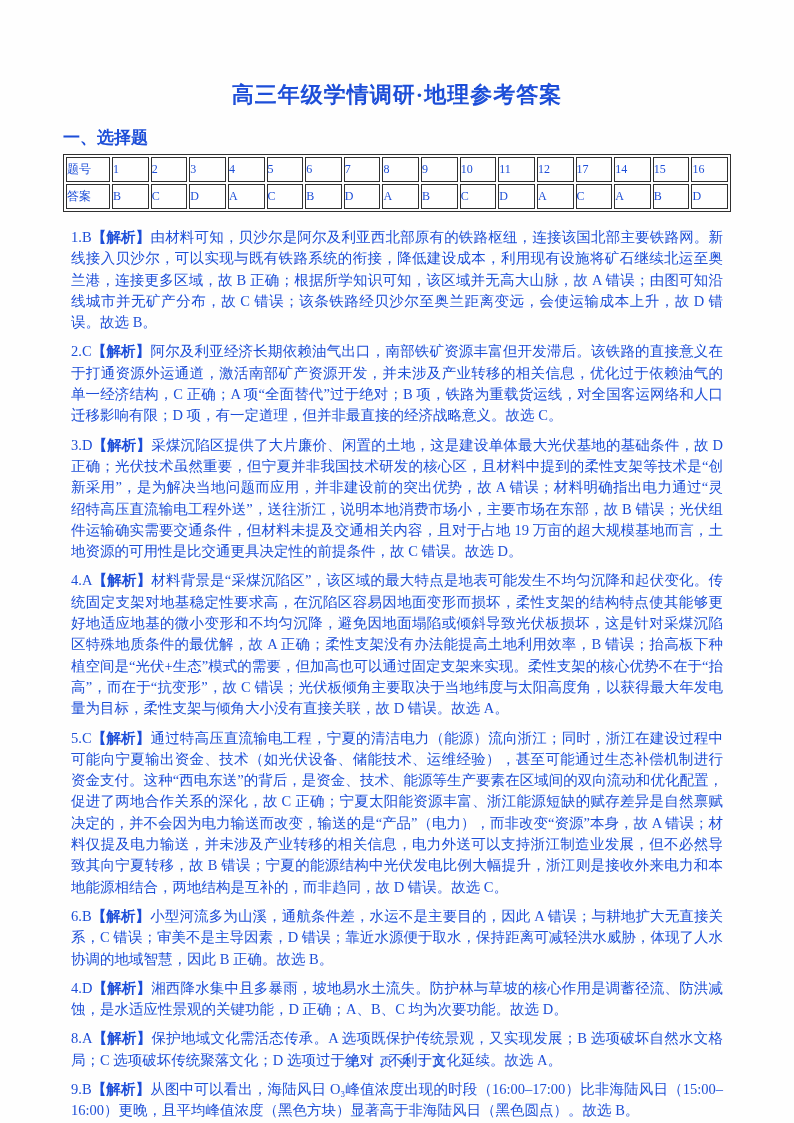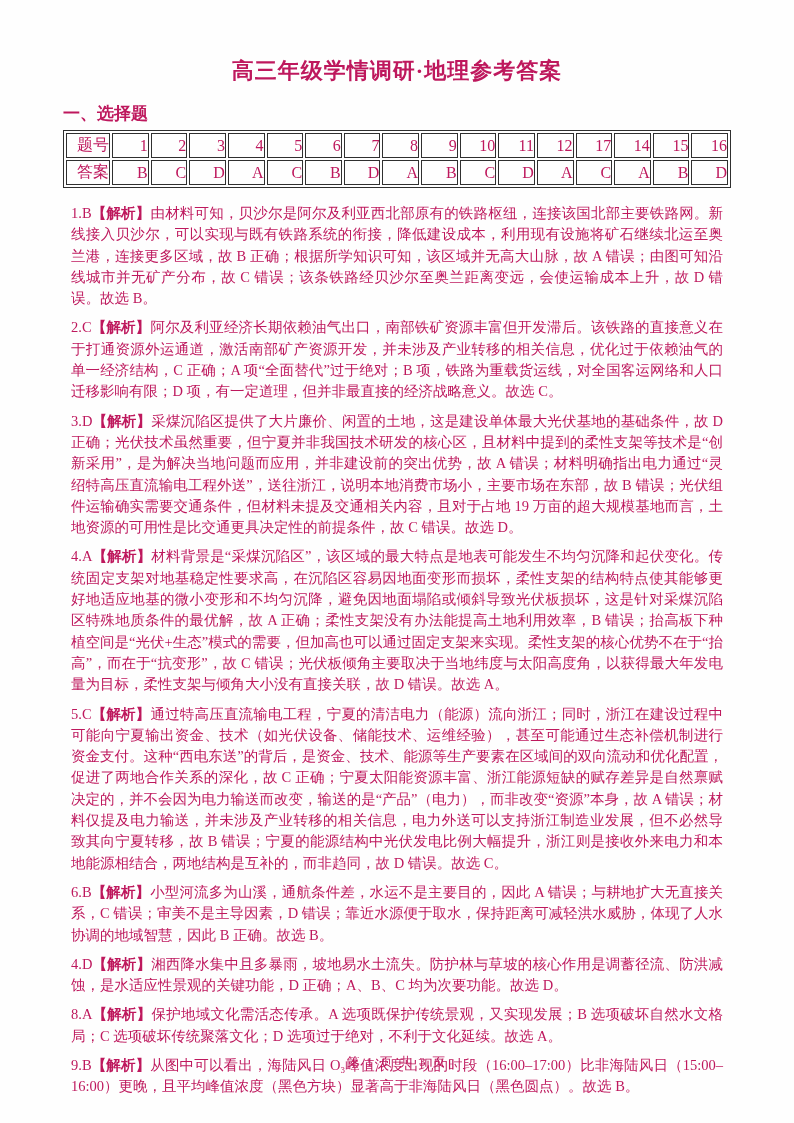--- a/index.html
+++ b/index.html
@@ -1,37 +1,37 @@
 <!DOCTYPE html>
 <html lang="zh"><head>
 <meta charset="utf-8">
 <style>
   html,body{margin:0;padding:0;background:#e8e8e8;}
   .page{
     width:794px;height:1123px;margin:0 auto;background:#fefefe;
     box-sizing:border-box;position:relative;
-    padding:56px 63px 0 63px;
+    padding:80px 63px 0 63px;
     font-family:"Liberation Serif","DejaVu Serif",serif;
-    color:#be185d;
+    color:#1d4ed8;
   }
   .title{
     margin:0 0 16px 0;text-align:center;
     font-size:22px;font-weight:bold;letter-spacing:1px;
   }
   .section-heading{
     font-size:17px;font-weight:bold;margin:0 0 5px 0;
   }
   table.answer-table{
     width:100%;table-layout:fixed;
     border-collapse:separate;border-spacing:2px;
     border:1px solid #2f2f2f;background:#fefefe;
   }
   table.answer-table td{
-    border:1px solid #2f2f2f;text-align:right;vertical-align:middle;
-    height:23px;font-size:16px;padding:0;overflow:hidden;
+    border:1px solid #2f2f2f;text-align:left;vertical-align:middle;
+    height:23px;font-size:12px;padding:0;overflow:hidden;
   }
   .explanations{
     margin-top:15px;
     font-size:14.5px;line-height:21.3px;text-align:justify;
     text-justify:inter-ideograph;
   }
   .exp{margin:8px;}
   .exp .label{font-weight:bold;}
   .footer{
     position:absolute;left:0;right:0;bottom:52px;

